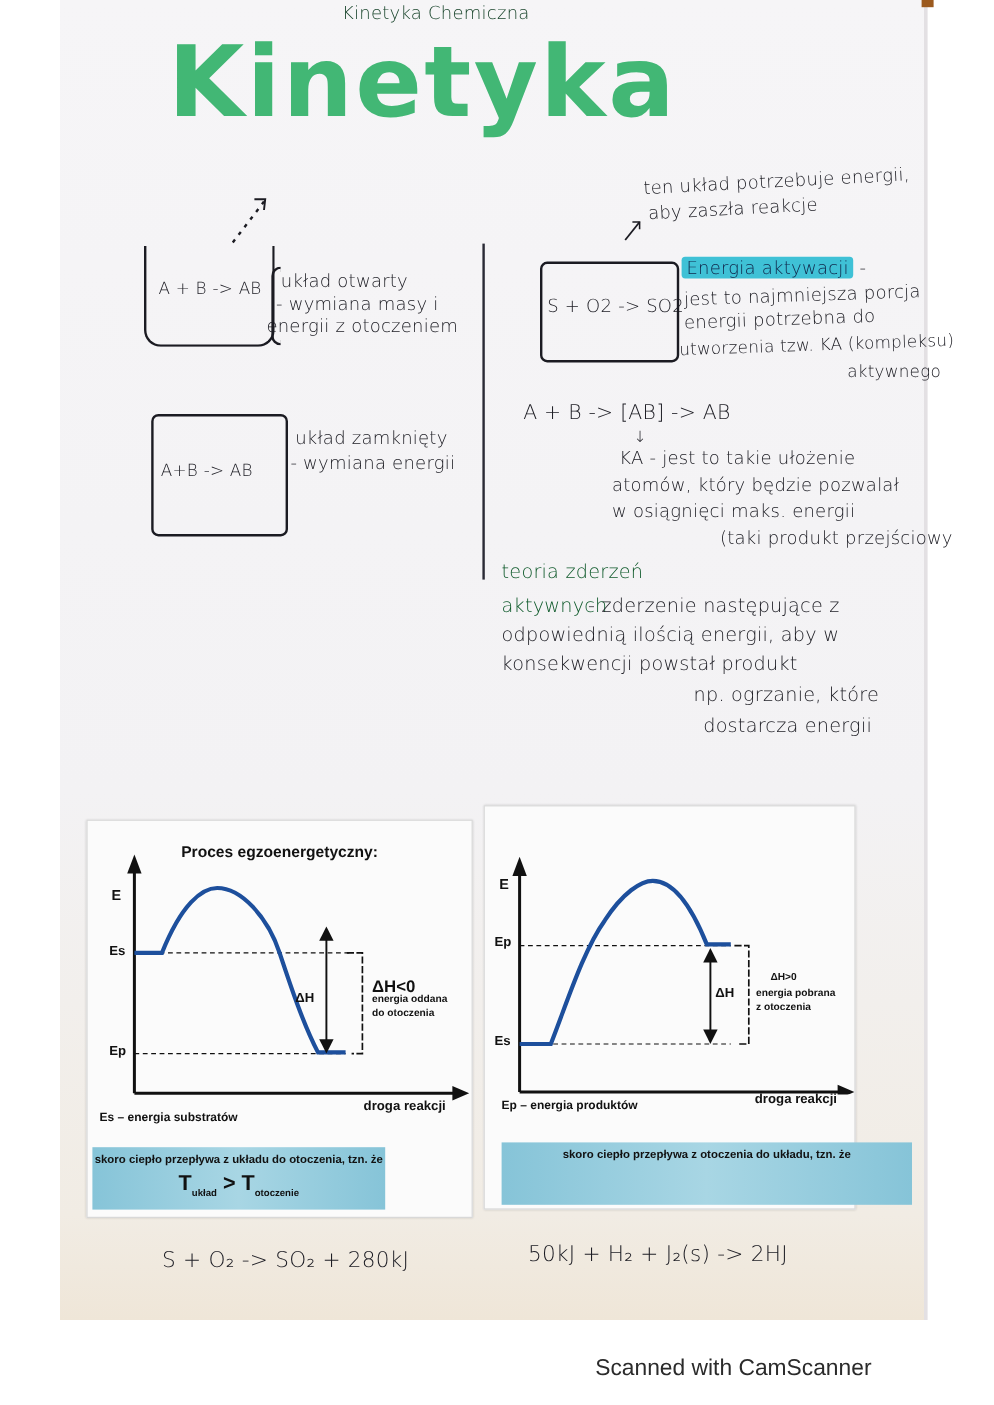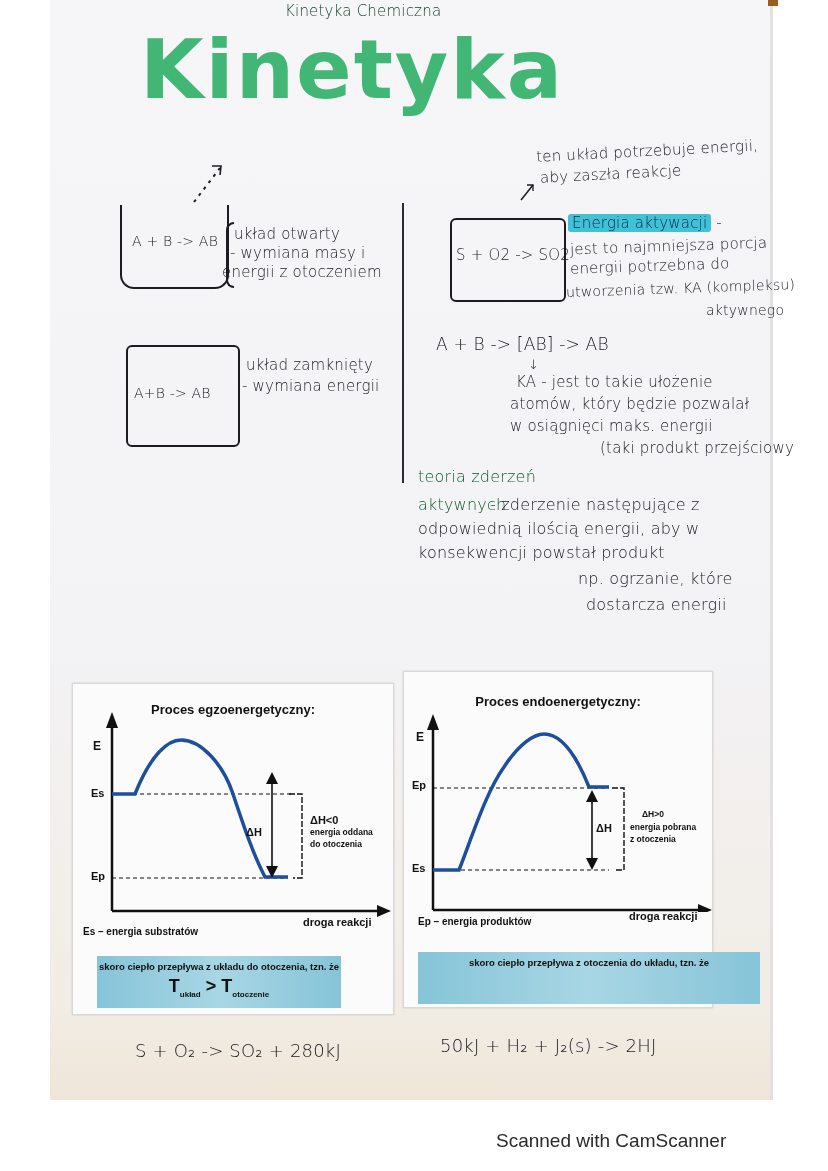--- a/index.html
+++ b/index.html
@@ -112,37 +112,36 @@
     <line x1="199" y1="96" x2="199" y2="186" stroke="#111" stroke-width="1.6"></line>
     <polygon points="193,100 205,100 199,88" fill="#111"></polygon>
     <polygon points="193,182 205,182 199,194" fill="#111"></polygon>
 
     <polyline points="216,110 229,110 229,194 220,194" fill="none" stroke="#111" stroke-width="1.4" stroke-dasharray="6,2"></polyline>
   </svg>
   <div class="lbl" style="left:20px;top:55px;font-size:12px">E</div>
   <div class="lbl" style="left:18px;top:103px;font-size:11px">Es</div>
   <div class="lbl" style="left:18px;top:186px;font-size:11px">Ep</div>
   <div class="lbl" style="left:173px;top:142px;font-size:11px">ΔH</div>
-  <div class="lbl" style="left:237px;top:130px;font-size:11px">ΔH&lt;0</div>
+  <div class="lbl" style="left:237px;top:130px;font-size:14px">ΔH&lt;0</div>
   <div class="lbl" style="left:237px;top:143px;font-size:8.5px">energia oddana</div>
   <div class="lbl" style="left:237px;top:155px;font-size:8.5px">do otoczenia</div>
   <div class="lbl" style="left:230px;top:232px;font-size:11px">droga reakcji</div>
   <div class="lbl" style="left:10px;top:242px;font-size:10px">Es – energia substratów</div>
-  <div class="banner" style="left:24px;top:272px;width:244px;height:52px">
+  <div class="banner" style="left:4px;top:272px;width:244px;height:52px">
     <div class="line1">skoro ciepło przepływa z układu do otoczenia, tzn. że</div>
     <div class="line2">
       <span>T</span><sub>układ</sub>
       <span>&gt;</span>
       <span>T</span><sub>otoczenie</sub>
     </div>
   </div>
 </div>
 
 <div class="card" style="left:403px;top:671px;width:308px;height:335px">
-  <div class="card-title" style="top:22px">Proces endoenergetyczny:</div>
   <svg width="308" height="240">
     <line x1="29" y1="55" x2="29" y2="238" stroke="#111" stroke-width="2.5"></line>
     <polygon points="23,58 35,58 29,42" fill="#111"></polygon>
     <line x1="29" y1="238" x2="302" y2="238" stroke="#111" stroke-width="2.5"></line>
     <polygon points="294,232 294,244 308,238" fill="#111"></polygon>
     <line x1="29" y1="116" x2="205" y2="116" stroke="#111" stroke-width="1" stroke-dasharray="4,3"></line>
     <line x1="29" y1="198" x2="205" y2="198" stroke="#111" stroke-width="1" stroke-dasharray="4,3"></line>
     <path d="M29,198 L55,198 C68,165 82,120 100,95 C115,72 130,62 140,62 C160,62 175,90 185,115 L205,115" fill="none" stroke="#1d4f9c" stroke-width="3.5"></path>
     <line x1="188" y1="126" x2="188" y2="190" stroke="#111" stroke-width="1.6"></line>
     <polygon points="182,130 194,130 188,118" fill="#111"></polygon>

